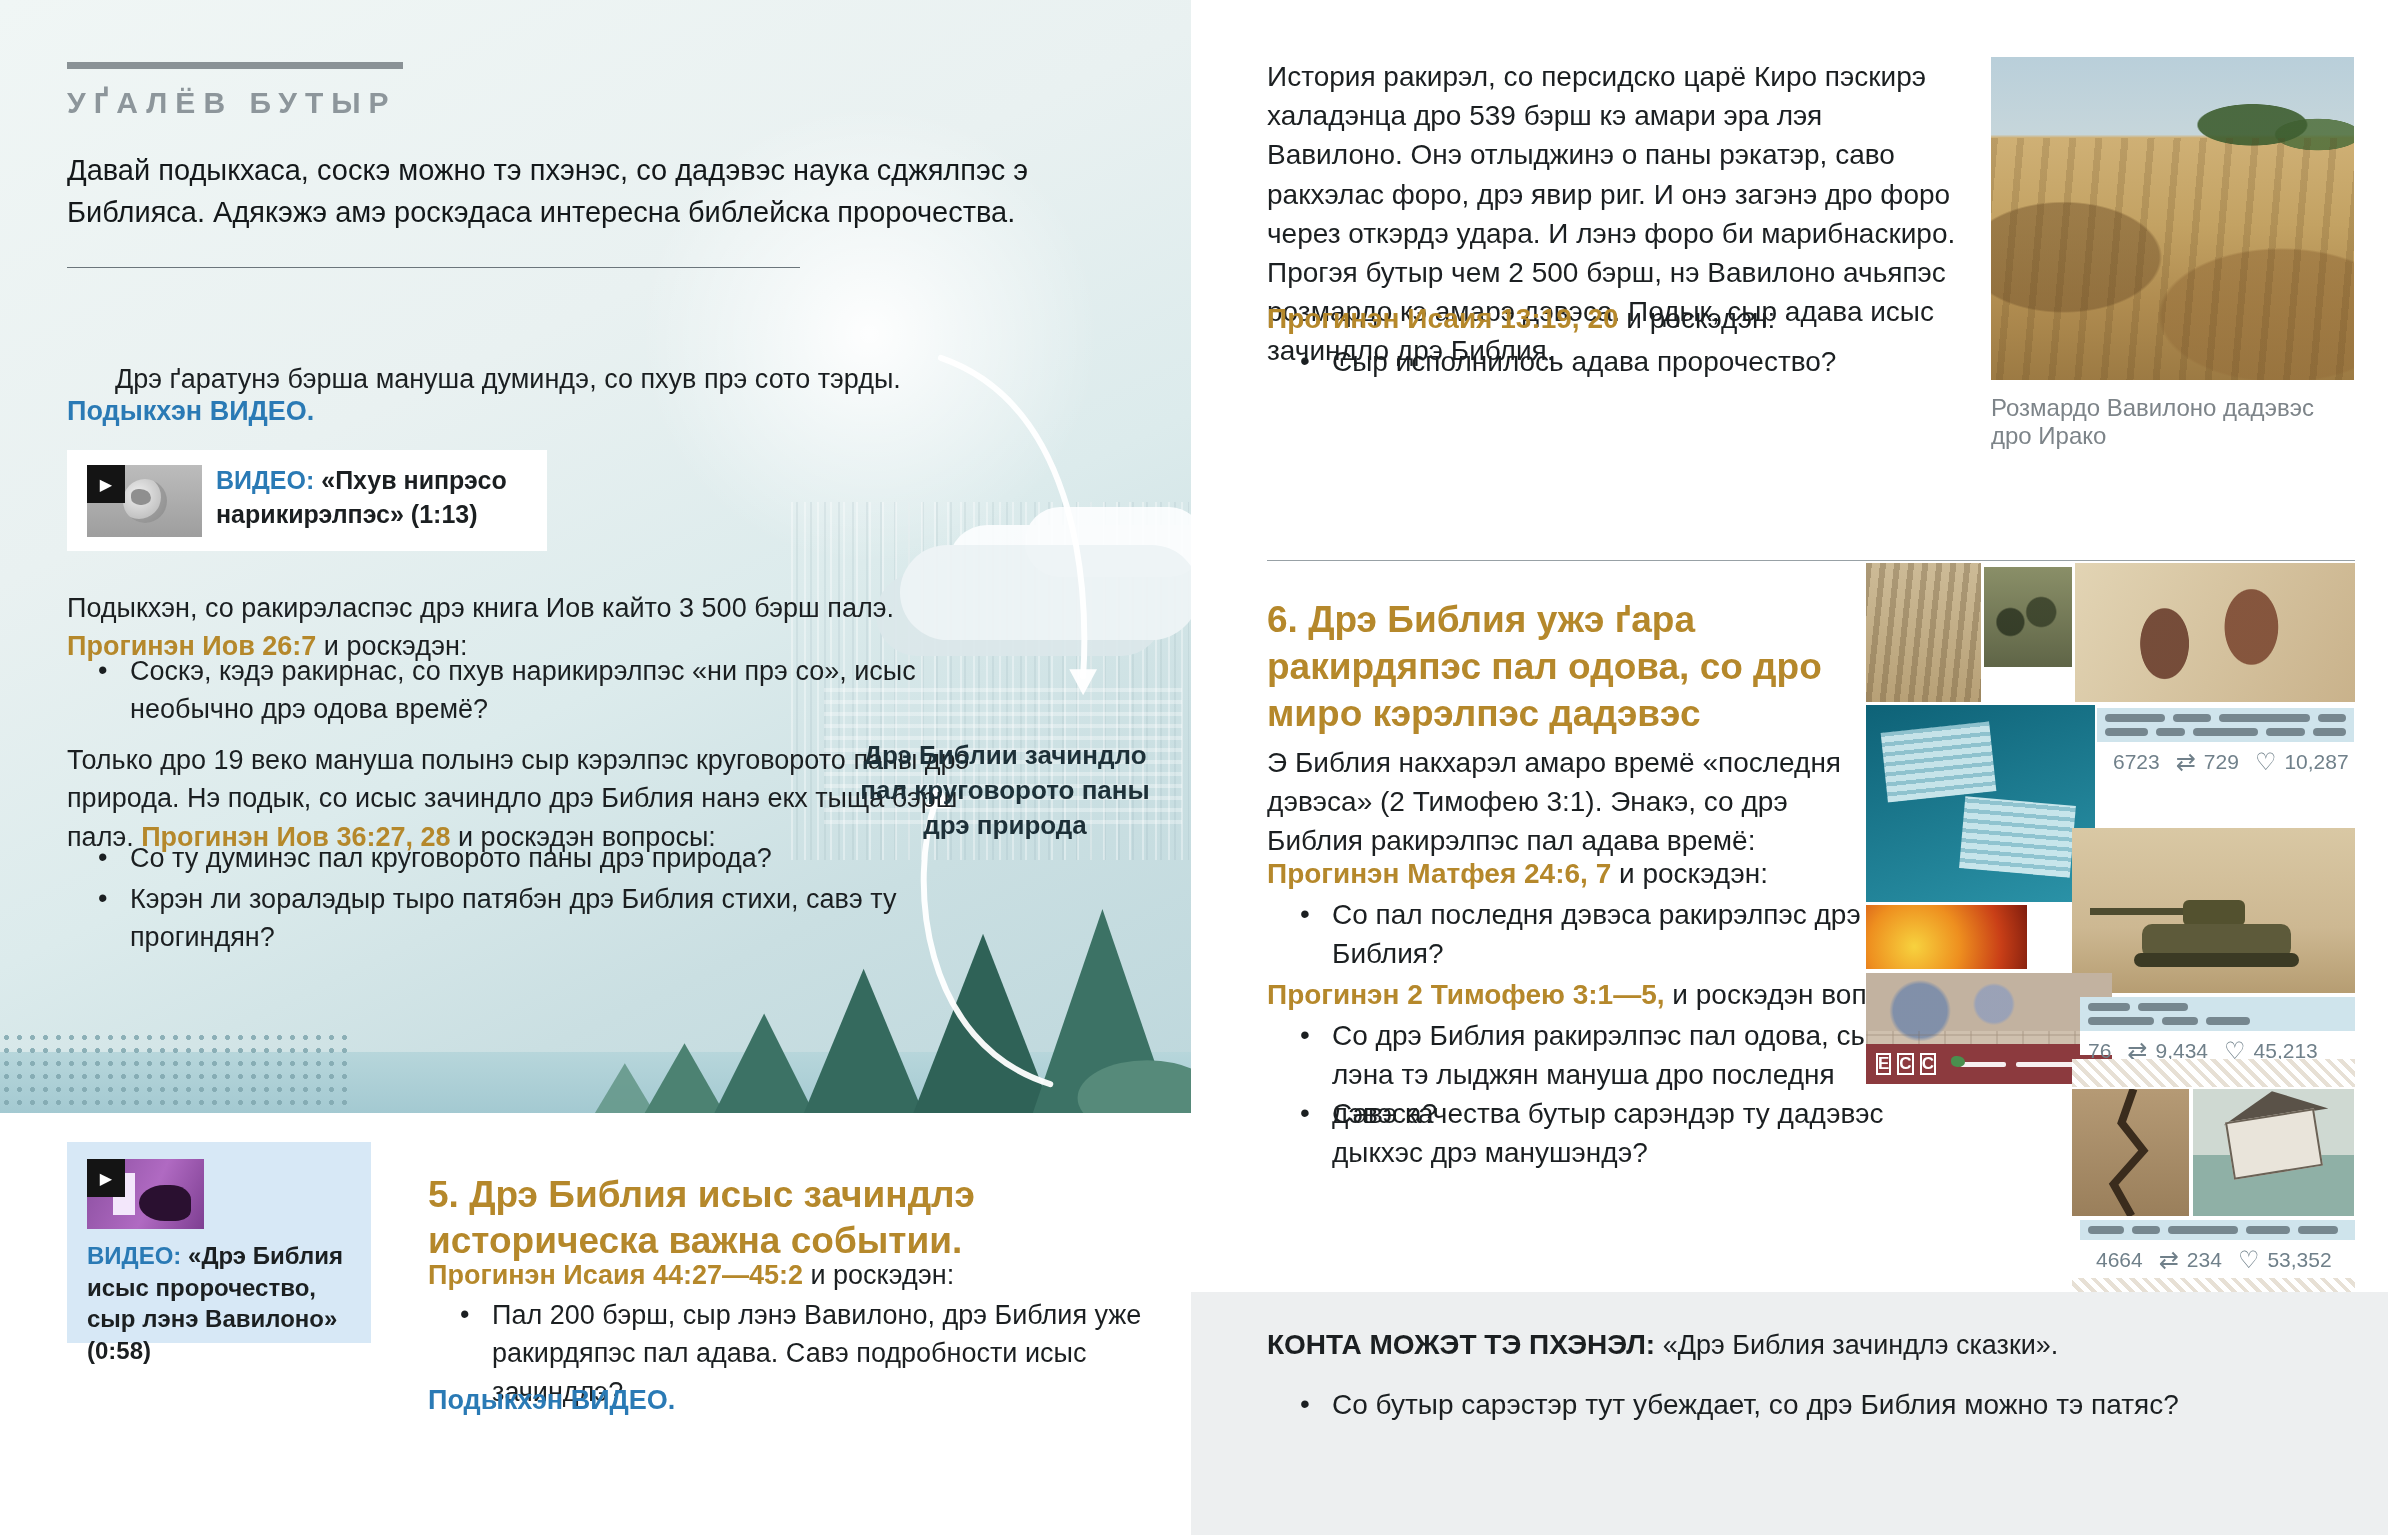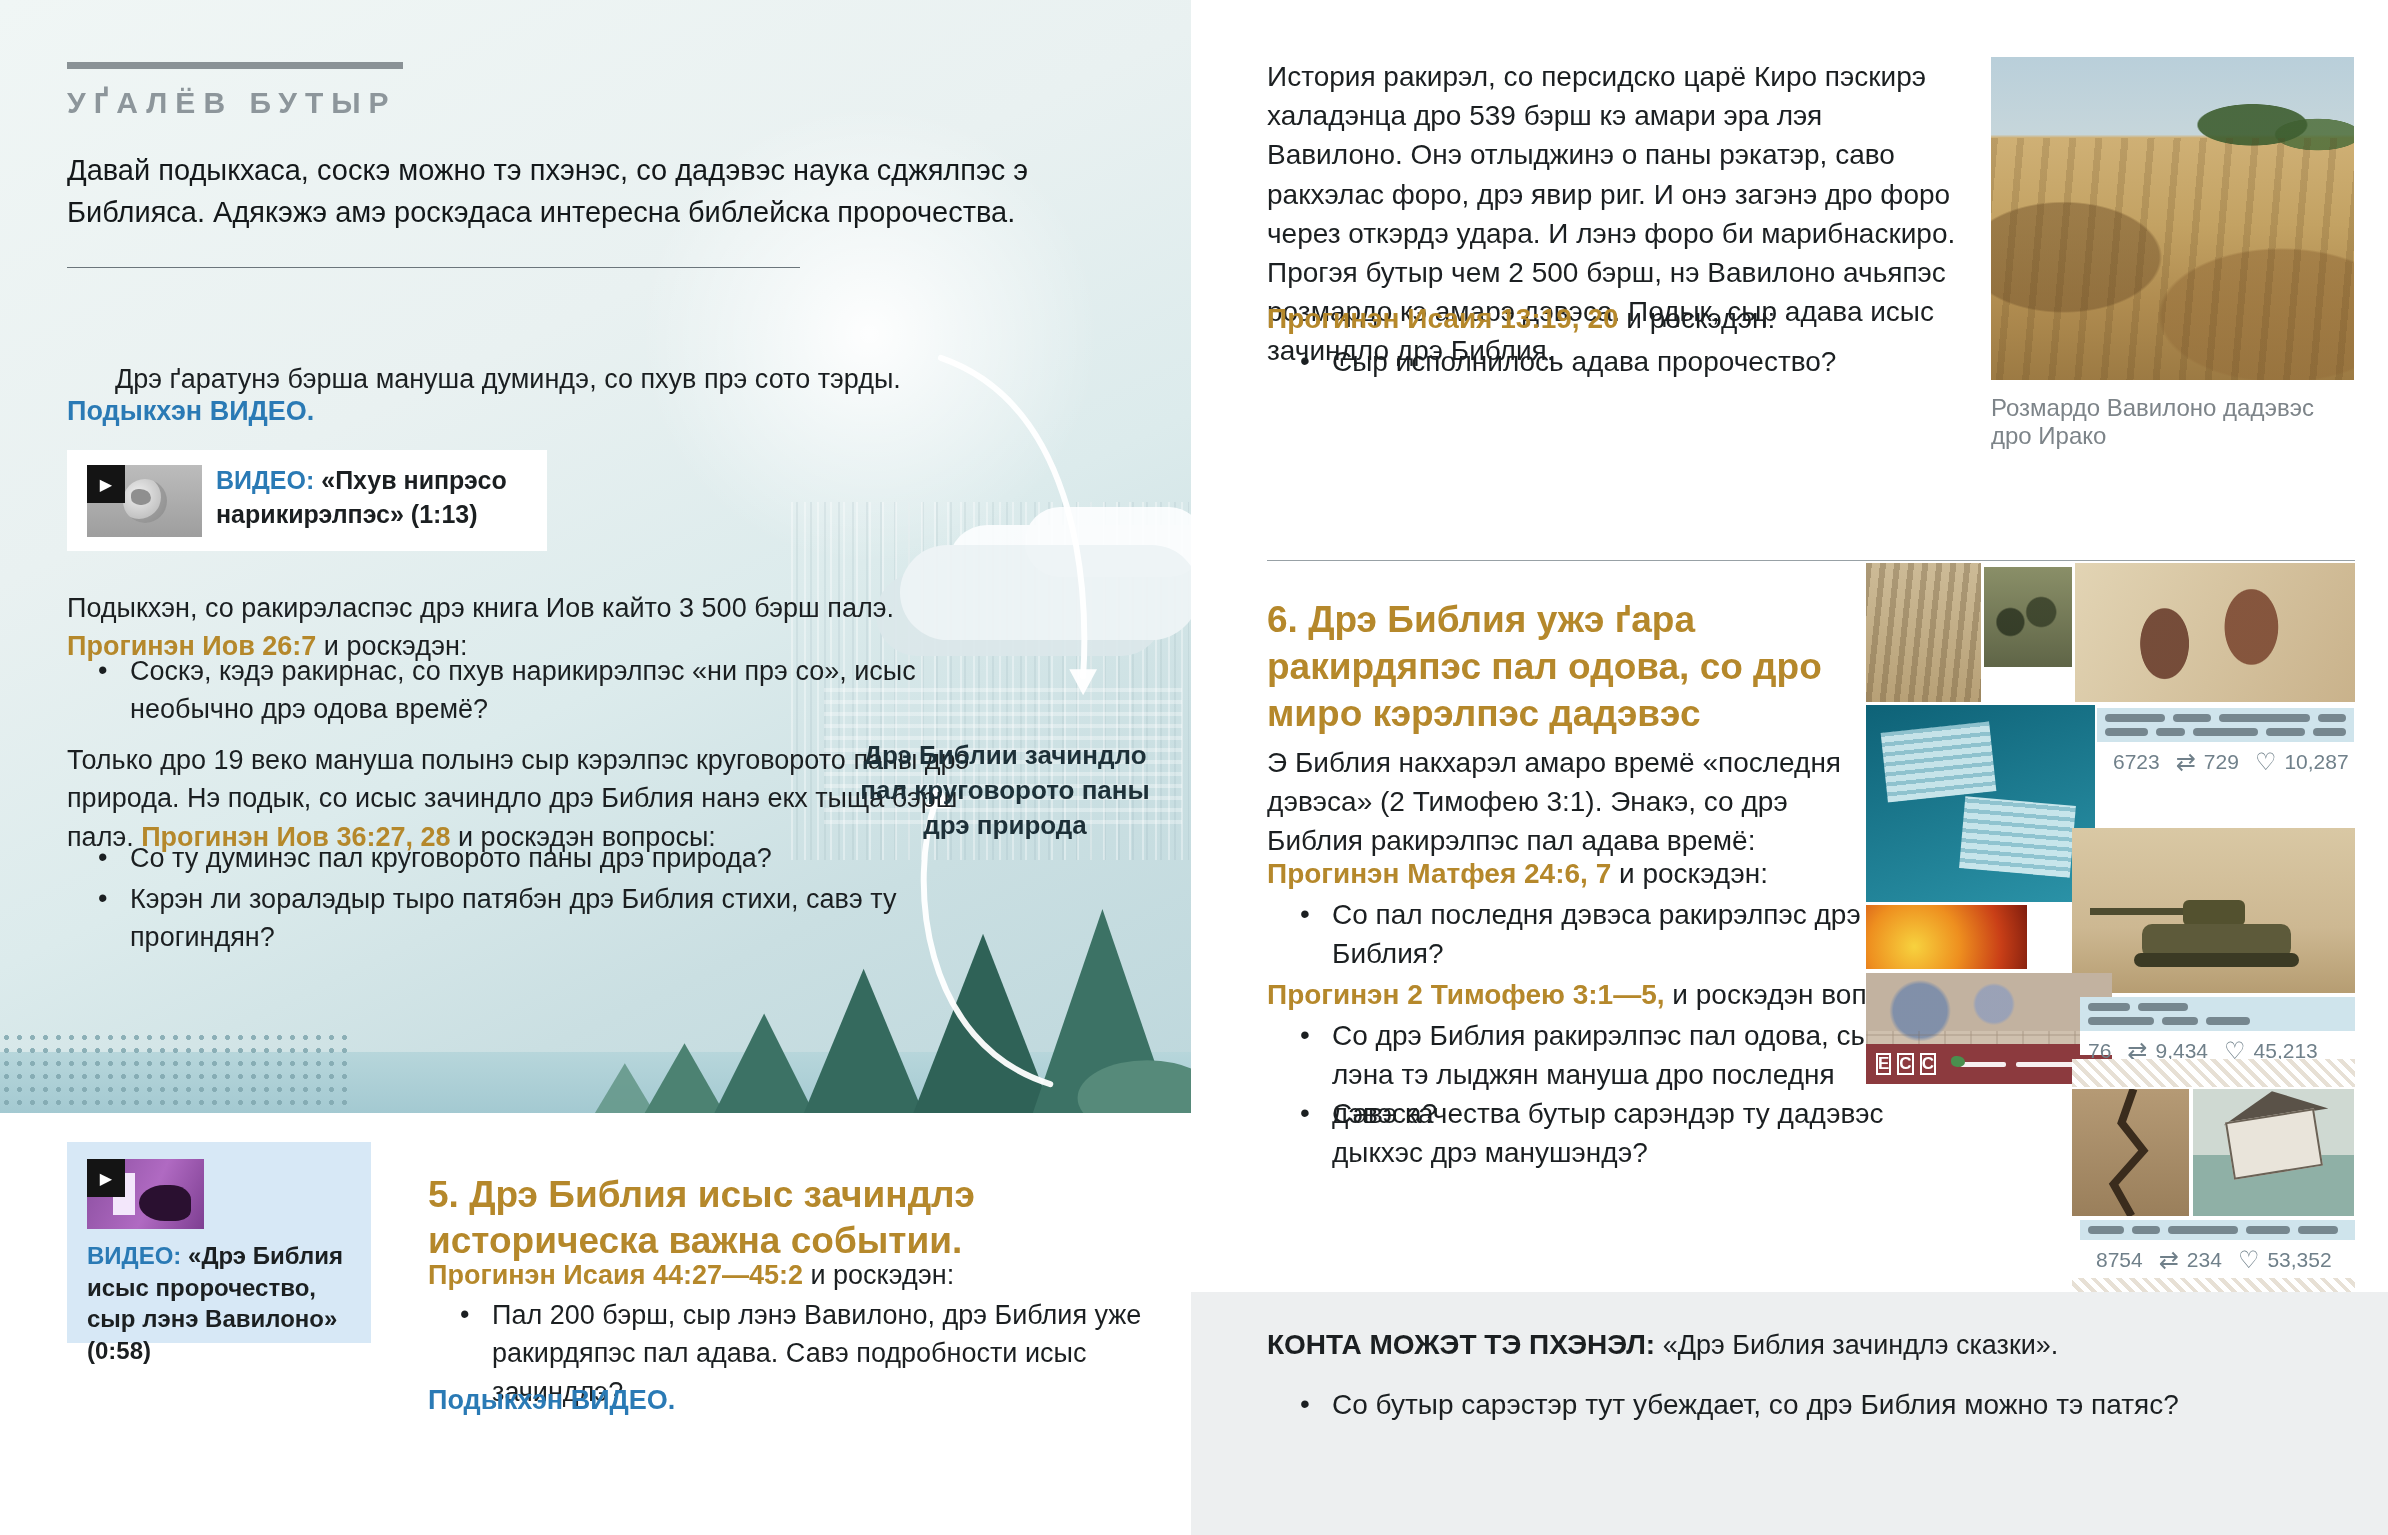--- a/index.html
+++ b/index.html
@@ -364,21 +364,21 @@
         <div style="width:28px"></div>
         <div style="width:70px"></div>
         <div style="width:44px"></div>
         <div style="width:40px"></div>
       </div>
   </div>
   <div class="tstats">
     <svg width="22" height="22" viewBox="0 0 24 24">
         <path d="M4 4h16v12H9l-5 4z" fill="none" stroke="#70808a" stroke-width="2" stroke-linejoin="round"></path>
       </svg>
-    <span class="num">8754</span>
+    <span class="num">4664</span>
     <span class="glyph">⇄</span>
     <span class="num">234</span>
     <span class="glyph">♡</span>
     <span class="num">53,352</span>
     <div class="tline"></div>
     <svg width="22" height="22" viewBox="0 0 24 24">
         <path d="M3 12 L21 4 L14 20 L11 13 Z M21 4 L11 13" fill="none" stroke="#70808a" stroke-width="2" stroke-linejoin="round"></path>
       </svg>
   </div>
 </div>

